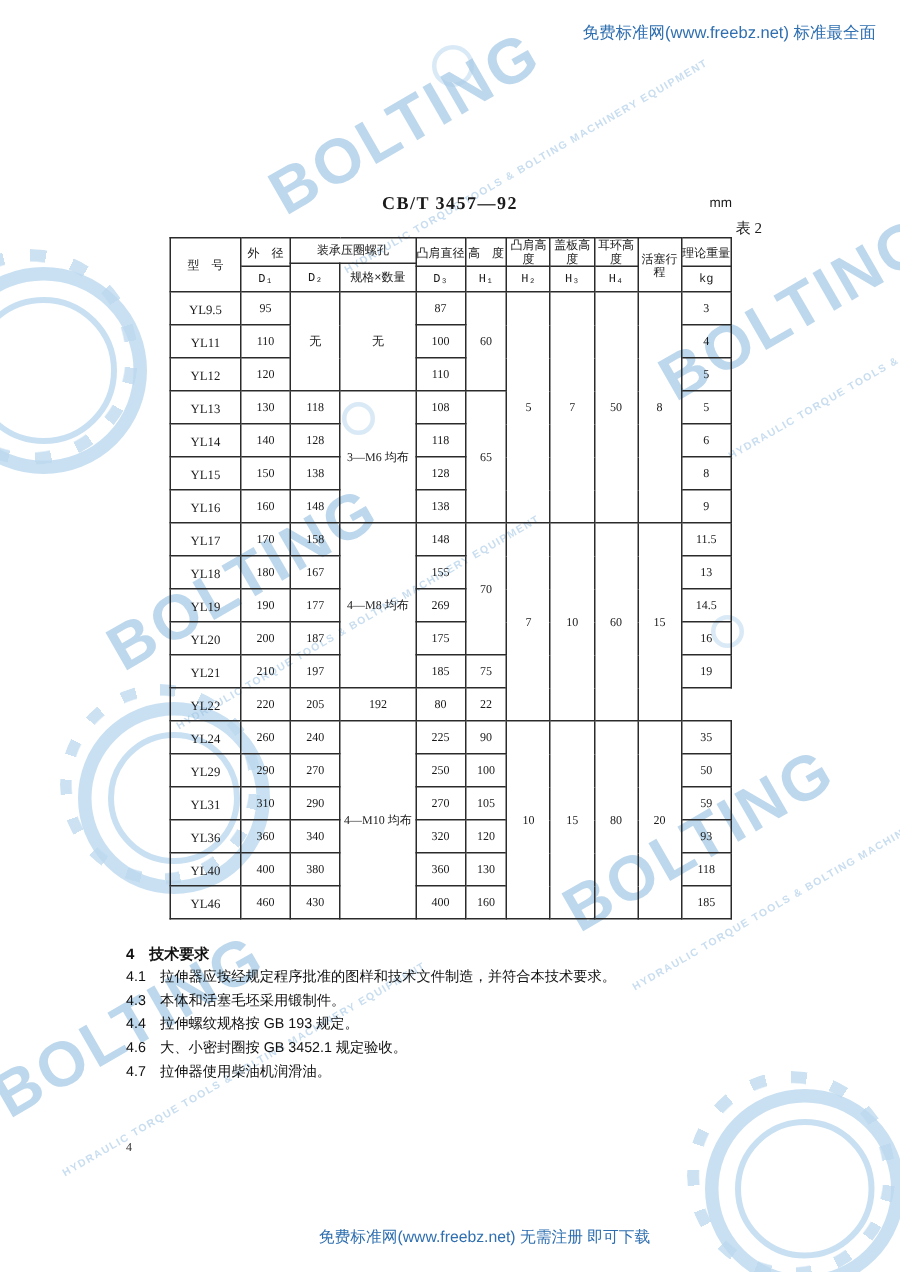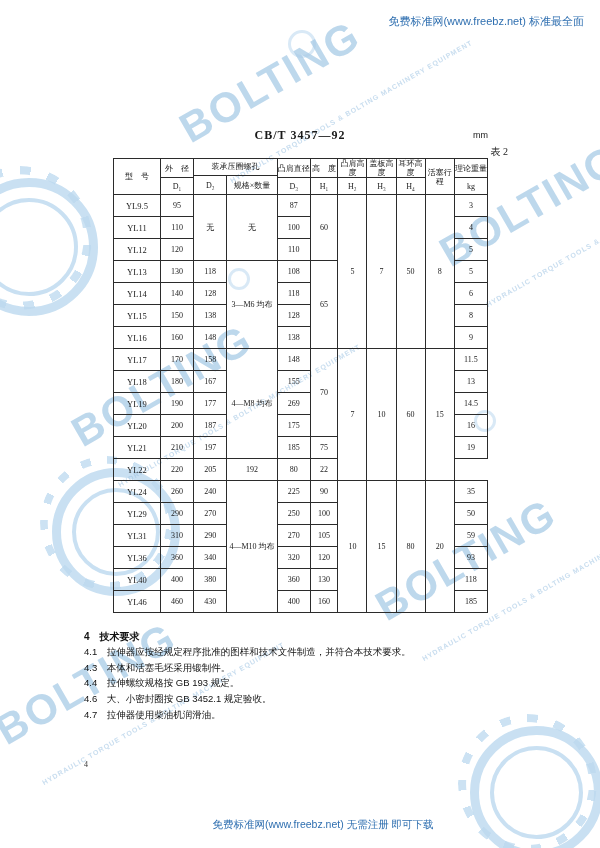--- a/index.html
+++ b/index.html
@@ -149,21 +149,21 @@
     padding: 0;
     height: 21px;
     font-weight: normal;
     background: transparent;
   }
   table.spec th {
     font-size: 8px;
     line-height: 1.15;
     height: 16px;
   }
-  .hdr-sub { font-size: 7.5px; }
+  .hdr-sub { font-size: 7.5px; font-family: Liberation Mono, monospace; }
   .cell-model { font-size: 8.5px; }
 
   
   .sec {
     position: absolute;
     left: 84px;
     width: 440px;
     font-family: "Liberation Sans", sans-serif;
     font-size: 9.5px;
     line-height: 1.55;

